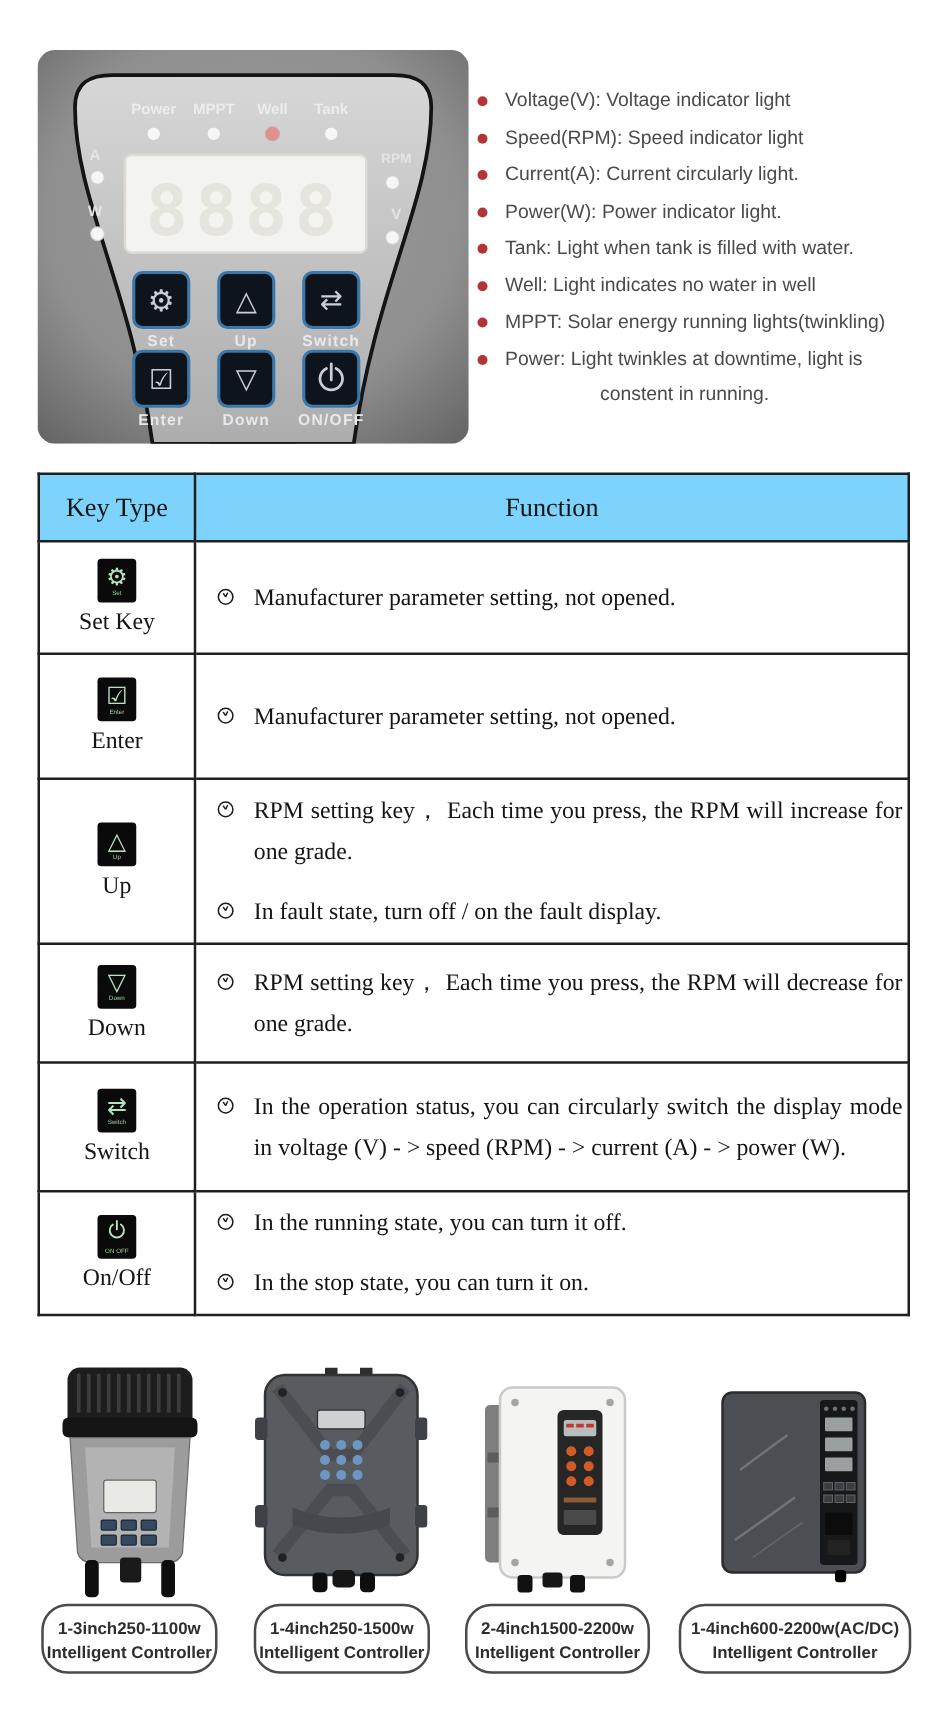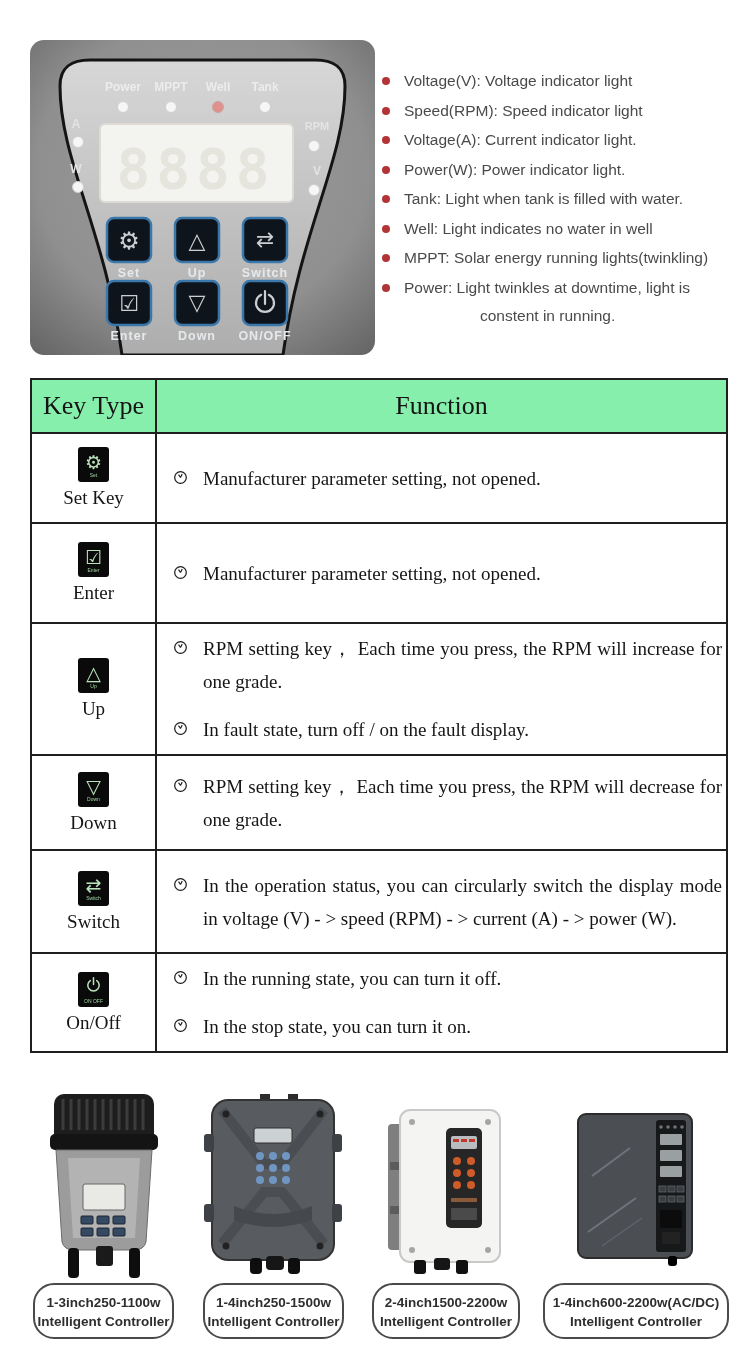--- a/index.html
+++ b/index.html
@@ -17,21 +17,21 @@
   .bullet-dot{position:absolute;left:2px;top:5px;width:8px;height:8px;border-radius:50%;
               background:#b23434;}
   .note-line2{margin-left:76px;margin-top:11px;}
 
   
   #key-table{position:absolute;left:30px;top:378px;}
   table.keys{border-collapse:collapse;width:698px;table-layout:fixed;
              font-family:"Liberation Serif",serif;color:#151515;}
   table.keys col.c1{width:125px;}
   table.keys th,table.keys td{border:2px solid #1f1f1f;}
-  table.keys th{height:50px;background:#86efac;font-weight:normal;font-size:26px;color:#141414;}
+  table.keys th{height:50px;background:#7dd3fc;font-weight:normal;font-size:21px;color:#141414;}
   td.keycell{text-align:center;vertical-align:middle;}
   td.fcell{vertical-align:middle;padding:8px 4px 8px 16px;}
   .key-btn{width:31px;height:35px;background:#0a0a0a;border-radius:3px;margin:0 auto 5px auto;
            display:flex;flex-direction:column;align-items:center;justify-content:center;}
   .glyph{font-family:"DejaVu Sans",sans-serif;font-size:19px;line-height:20px;color:#b9e2bb;}
   .kcap{font-size:5px;line-height:6px;color:#9fd6a0;font-family:"Liberation Sans",sans-serif;}
   .klabel{font-size:19px;}
   .fline{display:flex;align-items:flex-start;gap:15px;}
   .fline + .fline{margin-top:15px;}
   .clock{flex:0 0 15px;margin-top:8px;}
@@ -125,21 +125,21 @@
         <text x="167" y="300">Down</text>
         <text x="235" y="300">ON/OFF</text>
       </g>
     </svg>
   </div>
 
   <div id="indicators">
     <ul>
       <li><span class="bullet-dot"></span><span>Voltage(V): Voltage indicator light</span></li>
       <li><span class="bullet-dot"></span><span>Speed(RPM): Speed indicator light</span></li>
-      <li><span class="bullet-dot"></span><span>Voltage(A): Current indicator light.</span></li>
+      <li><span class="bullet-dot"></span><span>Current(A): Current circularly light.</span></li>
       <li><span class="bullet-dot"></span><span>Power(W): Power indicator light.</span></li>
       <li><span class="bullet-dot"></span><span>Tank: Light when tank is filled with water.</span></li>
       <li><span class="bullet-dot"></span><span>Well: Light indicates no water in well</span></li>
       <li><span class="bullet-dot"></span><span>MPPT: Solar energy running lights(twinkling)</span></li>
       <li><span class="bullet-dot"></span><span>Power: Light twinkles at downtime, light is</span>
         <div class="note-line2">constent in running.</div>
       </li>
     </ul>
   </div>
 

